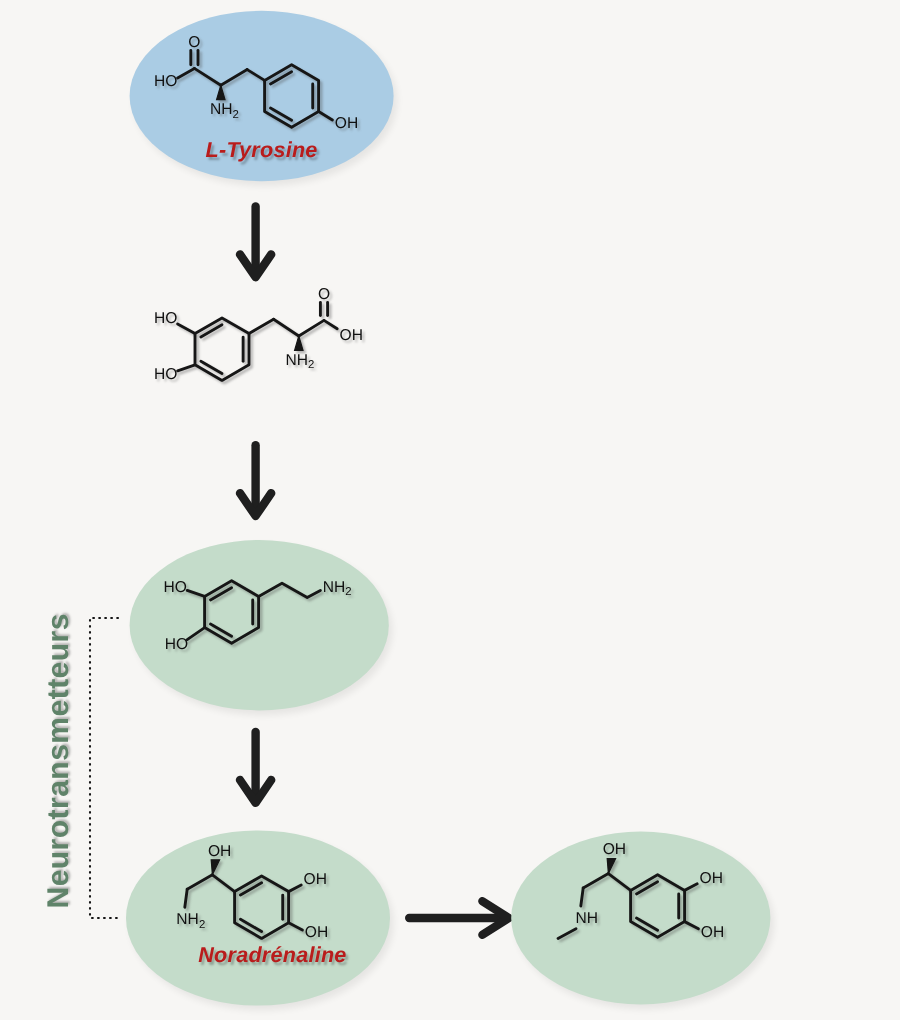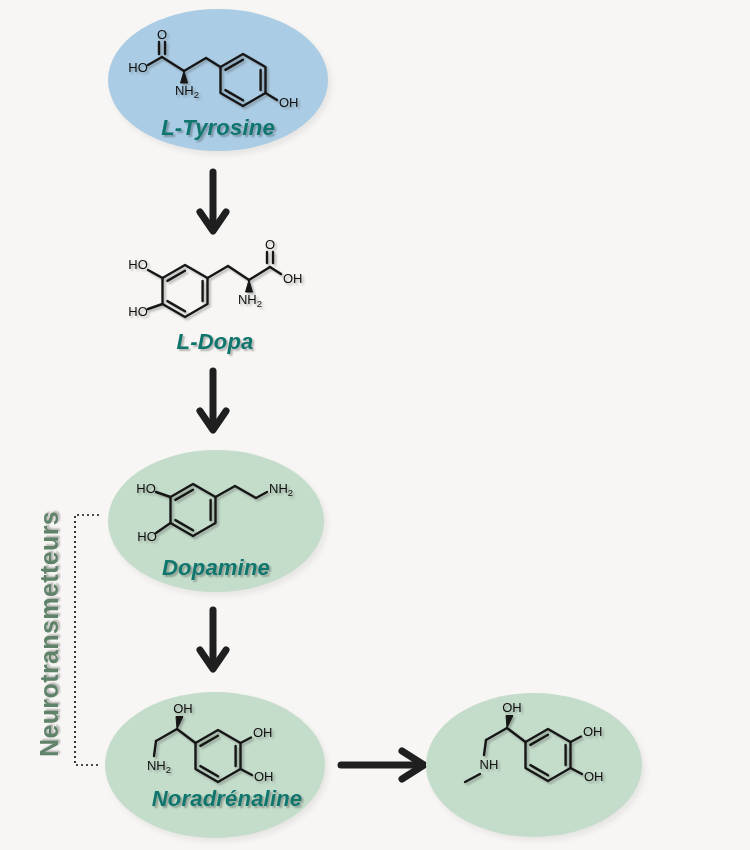--- a/index.html
+++ b/index.html
@@ -24,21 +24,21 @@
     stroke:#161616;stroke-width:2.4;fill:none;stroke-linecap:round;stroke-linejoin:round;}
   .mol-svg polygon.wedge{fill:#161616;stroke:#161616;stroke-width:1;}
   .mol-svg text{
     font-family:"Liberation Sans", sans-serif;
     font-size:13px;fill:#101010;font-weight:400;}
   .mol-svg .sub{font-size:9.5px;}
 
   .mol-name{
     position:absolute;text-align:center;
     font-weight:bold;font-style:italic;
-    font-size:22px;color:#0f766e;
+    font-size:18px;color:#b91c1c;
     text-shadow:2px 2px 2px rgba(0,0,0,0.28);
     letter-spacing:0.2px;
   }
 
   .arrow-svg{position:absolute;overflow:visible;}
   .arrow-svg line,.arrow-svg polyline{
     stroke:#1f1f1f;stroke-width:7;fill:none;
     stroke-linecap:round;stroke-linejoin:round;}
 
   .bracket-svg{position:absolute;overflow:visible;}
@@ -119,21 +119,20 @@
     <line x1="153" y1="15" x2="153" y2="26"></line>
 
     <line x1="150" y1="30" x2="161" y2="37"></line>
     <text x="18" y="32" text-anchor="middle">HO</text>
     <text x="18" y="79" text-anchor="middle">HO</text>
     <text x="150" y="12" text-anchor="middle">O</text>
     <text x="163" y="46">OH</text>
     <text x="130" y="67" text-anchor="middle"><tspan>NH</tspan><tspan class="sub" dy="3">2</tspan></text>
   </svg>
 
-  <div class="mol-name" style="left:115px;top:329px;width:200px;">L-Dopa</div>
 
   <svg class="arrow-svg" style="left:195px;top:367px;" width="36" height="68" viewBox="0 0 36 68">
     <line x1="18" y1="4" x2="18" y2="58"></line>
     <polyline points="5,44 18,63 31,44"></polyline>
   </svg>
 
   <div class="node-ellipse green" style="left:108px;top:450px;width:216px;height:142px;"></div>
 
   <svg class="mol-svg" style="left:132px;top:477px;" width="175" height="72" viewBox="0 0 175 72">
     <line x1="24" y1="15" x2="38.5" y2="20"></line>
@@ -144,21 +143,20 @@
       <line x1="17.6" y1="-10.1" x2="17.6" y2="10.1"></line>
       <line x1="0" y1="20.3" x2="-17.6" y2="10.1"></line>
     </g>
 
     <polyline points="83.5,20 103,9 124,21 135,15"></polyline>
     <text x="14" y="16" text-anchor="middle">HO</text>
     <text x="15" y="64" text-anchor="middle">HO</text>
     <text x="137" y="16"><tspan>NH</tspan><tspan class="sub" dy="3">2</tspan></text>
   </svg>
 
-  <div class="mol-name" style="left:108px;top:555px;width:216px;">Dopamine</div>
 
   <svg class="arrow-svg" style="left:195px;top:606px;" width="36" height="68" viewBox="0 0 36 68">
     <line x1="18" y1="4" x2="18" y2="58"></line>
     <polyline points="5,44 18,63 31,44"></polyline>
   </svg>
 
   <div class="node-ellipse green" style="left:105px;top:692px;width:220px;height:146px;"></div>
 
   <svg class="mol-svg" style="left:140px;top:702px;" width="150" height="92" viewBox="0 0 150 92">
 

